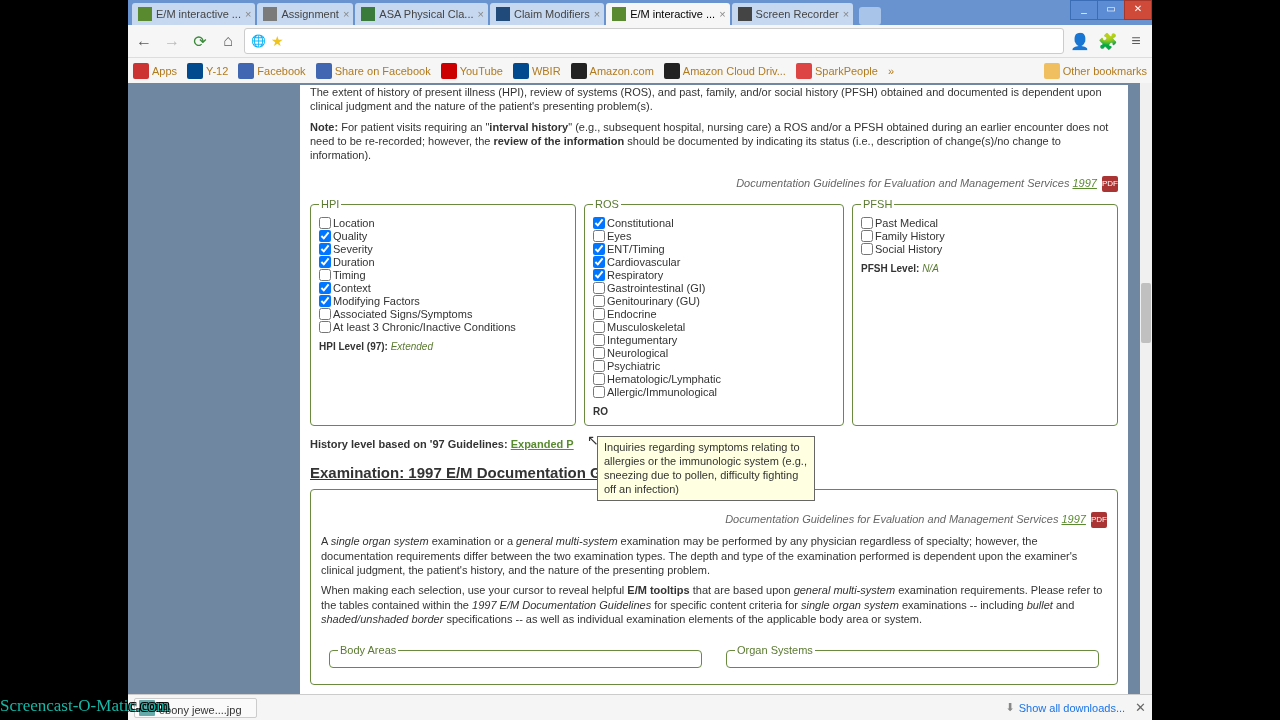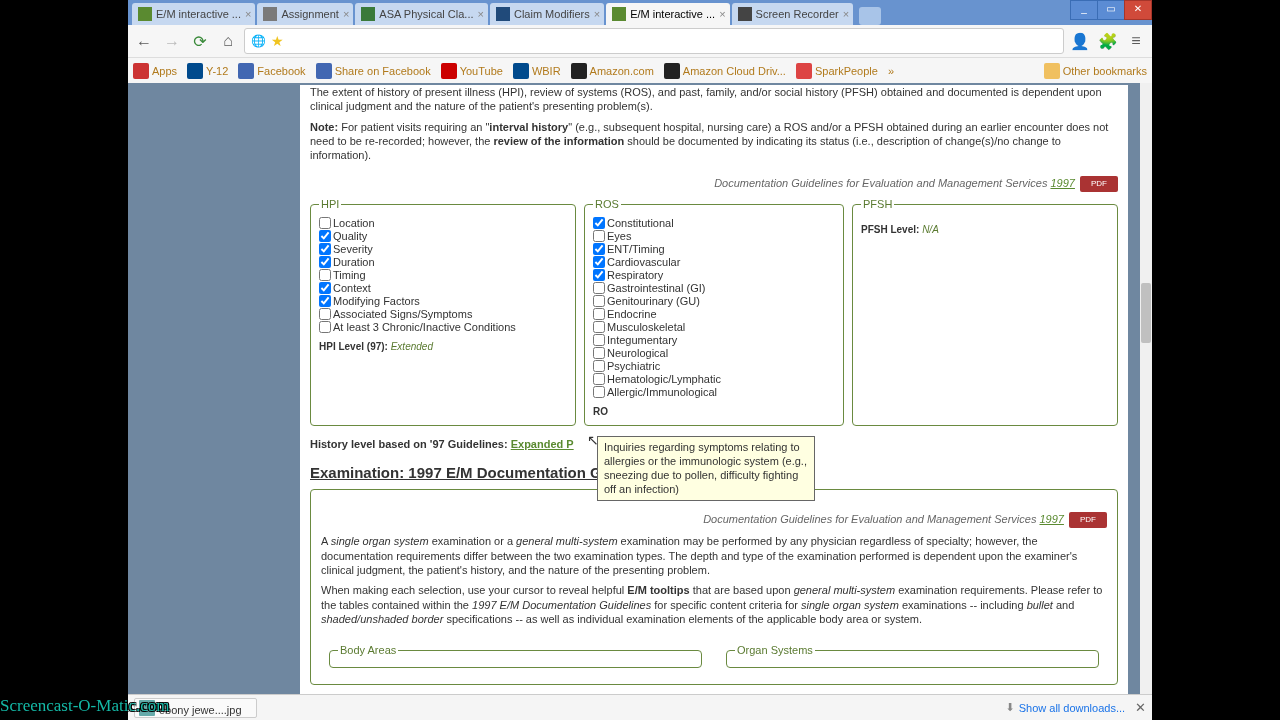--- a/index.html
+++ b/index.html
@@ -182,21 +182,21 @@
     box-sizing: border-box;
     font-size: 11px;
     color: #333;
   }
   .page p, .page .para { margin: 2px 0 6px 0; line-height: 1.3; }
   .italic { font-style: italic; }
   .link97 { color: #5a8a30; font-style: italic; text-decoration: underline; }
   .doc-line { text-align: right; font-style: italic; color: #666; margin: 14px 0 6px 0; }
   .pdf-icon {
     display: inline-block;
-    width: 38px;
+    width: 16px;
     height: 16px;
     background: #a33;
     color: #fff;
     font-size: 8px;
     text-align: center;
     line-height: 16px;
     border-radius: 2px;
     margin-left: 2px;
     font-style: normal;
     vertical-align: middle;
@@ -557,20 +557,34 @@
           <div class="level">
             <b>RO</b>
           </div>
 
           <div class="cursor">↖</div>
           <div class="tooltip">Inquiries regarding symptoms relating to allergies or the immunologic system (e.g., sneezing due to pollen, difficulty fighting off an infection)</div>
         </fieldset>
 
         <fieldset class="hx col3">
           <legend>PFSH</legend>
+          <div id="pfsh-list">
+              <div class="chk-row">
+                <input type="checkbox" style="">
+                <span>Past Medical</span>
+              </div>
+              <div class="chk-row">
+                <input type="checkbox" style="">
+                <span>Family History</span>
+              </div>
+              <div class="chk-row">
+                <input type="checkbox" style="">
+                <span>Social History</span>
+              </div>
+            </div>
           <div class="level">
             <b>PFSH Level: </b><span class="val">N/A</span>
           </div>
         </fieldset>
       </div>
 
       <div class="history-level">
         <span>History level based on '97 Guidelines: </span><a href="#" style="color:#5a8a30;text-decoration:underline">Expanded P</a>
       </div>
 

